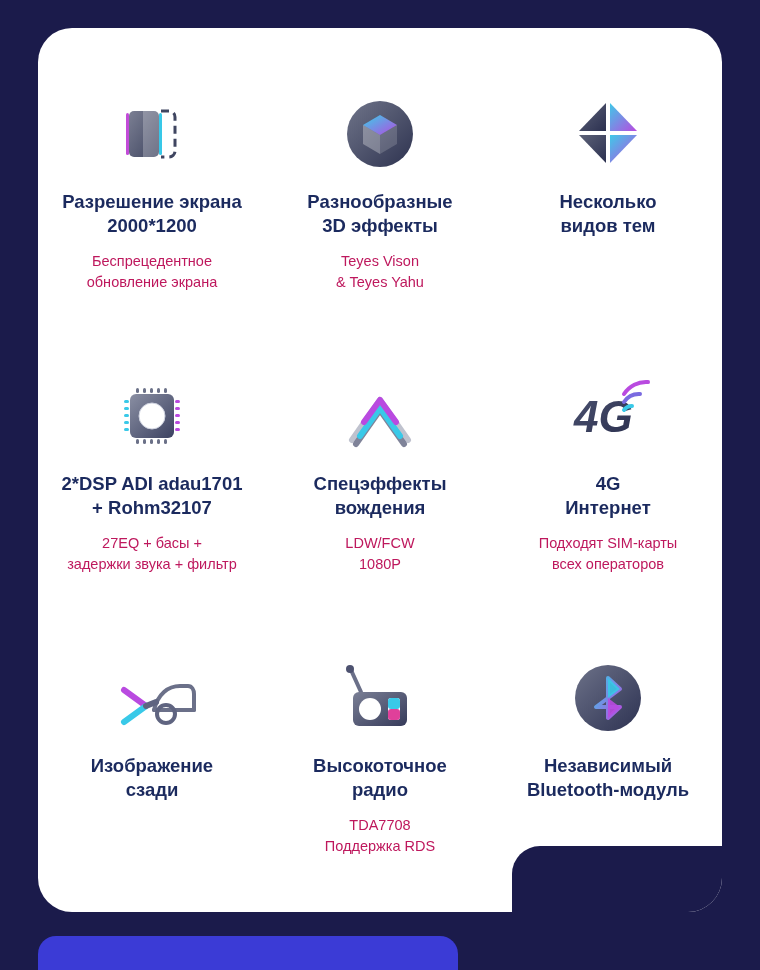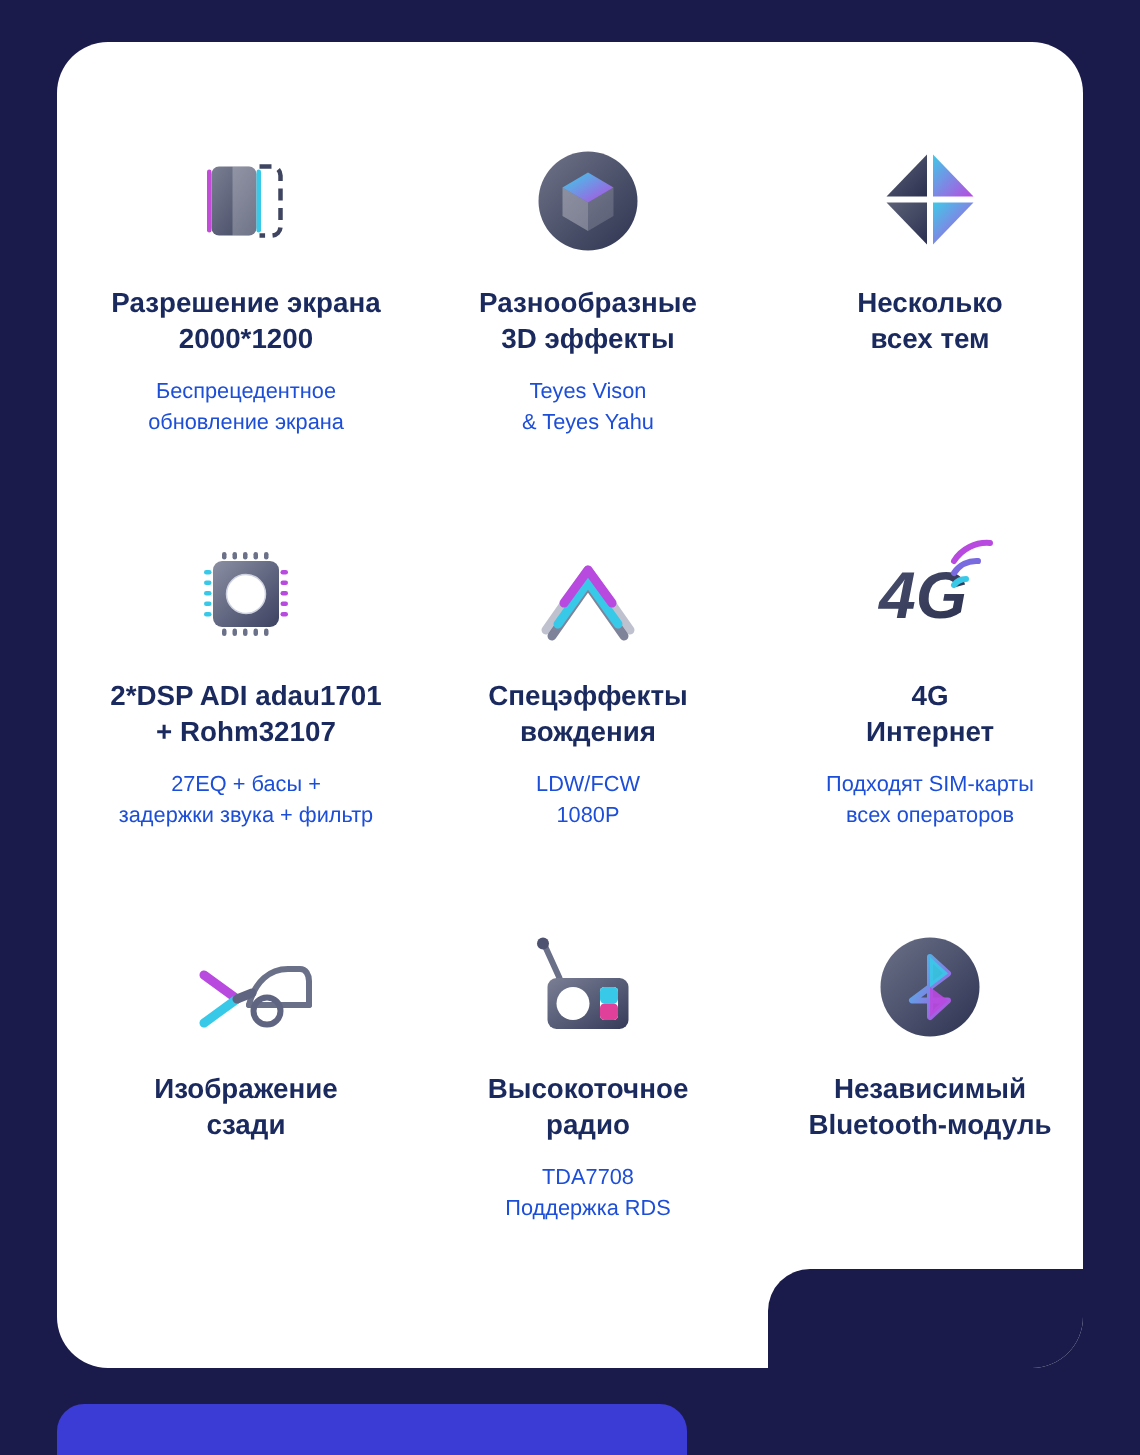--- a/index.html
+++ b/index.html
@@ -35,26 +35,26 @@
     right: 0px;
     bottom: 0px;
     width: 210px;
     height: 66px;
     background: #1b1b4b;
     border-top-left-radius: 28px;
     border-bottom-right-radius: 34px;
   }
   .grid {
     position: absolute;
-    left: 12px;
+    left: 0;
     top: 40px;
     width: 684px;
     display: grid;
     grid-template-columns: repeat(3, 1fr);
-    row-gap: 0;
+    row-gap: 20px;
   }
   .cell {
     display: flex;
     flex-direction: column;
     align-items: center;
     padding: 14px 8px 10px 8px;
     box-sizing: border-box;
     height: 262px;
   }
   .icon-wrap {
@@ -66,21 +66,21 @@
   .title {
     color: #1b2a5e;
     font-size: 18.5px;
     font-weight: bold;
     line-height: 1.32;
     text-align: center;
     margin-top: 4px;
     white-space: pre-line;
   }
   .desc {
-    color: #1d4ed8;
+    color: #be185d;
     font-size: 14.5px;
     line-height: 1.45;
     text-align: center;
     margin-top: 12px;
     white-space: pre-line;
   }
   .brand {
     position: absolute;
     right: 34px;
     bottom: 36px;
@@ -191,21 +191,21 @@
                 <stop offset="1" stop-color="#b94ae0"></stop>
               </linearGradient>
             </defs>
             <path d="M39 10 L39 38 L12 38 Z" fill="url(#g3a)"></path>
             <path d="M43 10 L43 38 L70 38 Z" fill="url(#g3b)"></path>
             <path d="M39 42 L39 70 L12 42 Z" fill="url(#g3a)"></path>
             <path d="M43 42 L70 42 L43 70 Z" fill="url(#g3b)"></path>
           </svg>
         </div>
         <div class="title">Несколько
-всех тем</div>
+видов тем</div>
       </div>
 
       <div class="cell">
         <div class="icon-wrap">
           <svg width="84" height="84" viewBox="0 0 84 84">
             <defs>
               <linearGradient id="g4" x1="0" y1="0" x2="1" y2="1">
                 <stop offset="0" stop-color="#8a8fa3"></stop>
                 <stop offset="1" stop-color="#3c4261"></stop>
               </linearGradient>

